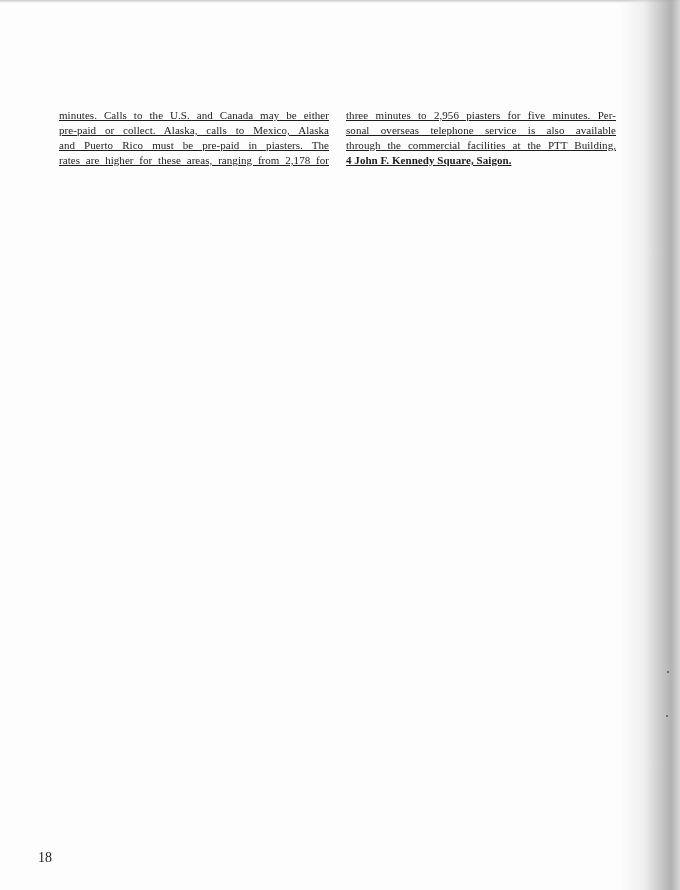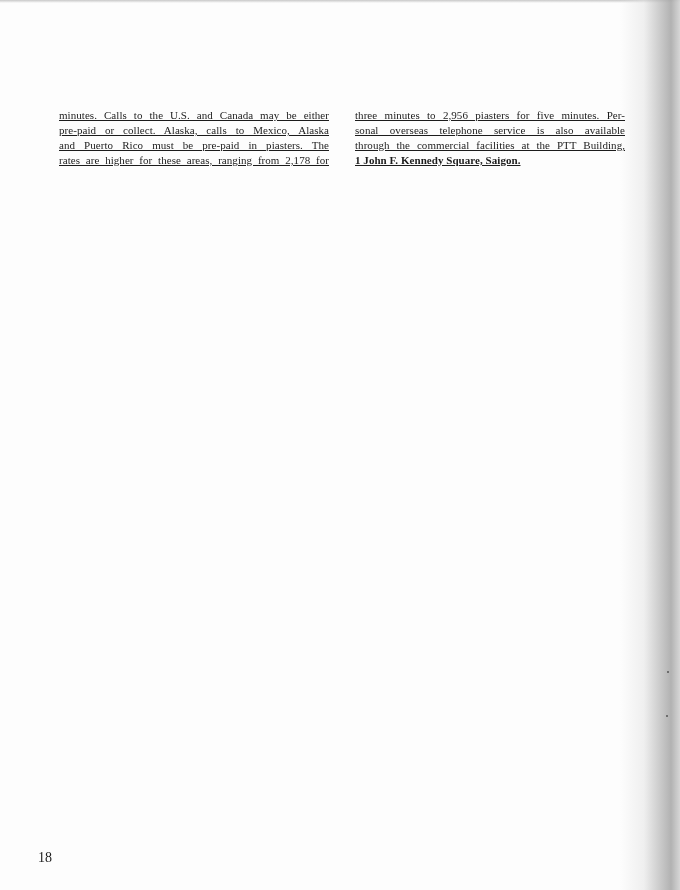--- a/index.html
+++ b/index.html
@@ -17,21 +17,21 @@
       position: absolute; top: 0; left: 0; width: 680px; height: 3px;
       background: linear-gradient(to bottom, #c8c8c8, rgba(255,255,255,0));
     }
     .column {
       position: absolute; top: 108px; width: 270px;
       font-size: 11px; line-height: 15px; text-align: justify;
       letter-spacing: 0.05px;
       text-decoration: underline;
     }
     .col-left { left: 59px; }
-    .col-right { left: 355px; }
+    .col-right { left: 346px; }
     .line { display: block; text-align: justify; text-align-last: justify; white-space: nowrap; }
     .line.last-left { text-align-last: left; }
     .bold { font-weight: bold; }
     .page-number {
       position: absolute; left: 38px; top: 850px;
       font-size: 14px;
     }
     .speck { position: absolute; width: 2px; height: 2px; background: #555; border-radius: 1px; }
   </style>
 </head>
@@ -44,19 +44,19 @@
   <span class="line">minutes.  Calls to the U.S. and Canada may be either</span>
   <span class="line">pre-paid or collect.  Alaska, calls to Mexico, Alaska</span>
   <span class="line">and Puerto Rico must be pre-paid in piasters.  The</span>
   <span class="line">rates are higher for these areas, ranging from 2,178 for</span>
 </div>
 
 <div class="column col-right">
   <span class="line">three minutes to 2,956 piasters for five minutes.  Per-</span>
   <span class="line">sonal overseas telephone service is also available</span>
   <span class="line">through the commercial facilities at the PTT Building,</span>
-  <span class="line last-left bold">1 John F. Kennedy Square, Saigon.</span>
+  <span class="line last-left bold">4 John F. Kennedy Square, Saigon.</span>
 </div>
 
 <div class="page-number">18</div>
 
 <div class="speck" style="left:667px; top:671px;"></div>
 <div class="speck" style="left:666px; top:715px;"></div>
 
 </body></html>

